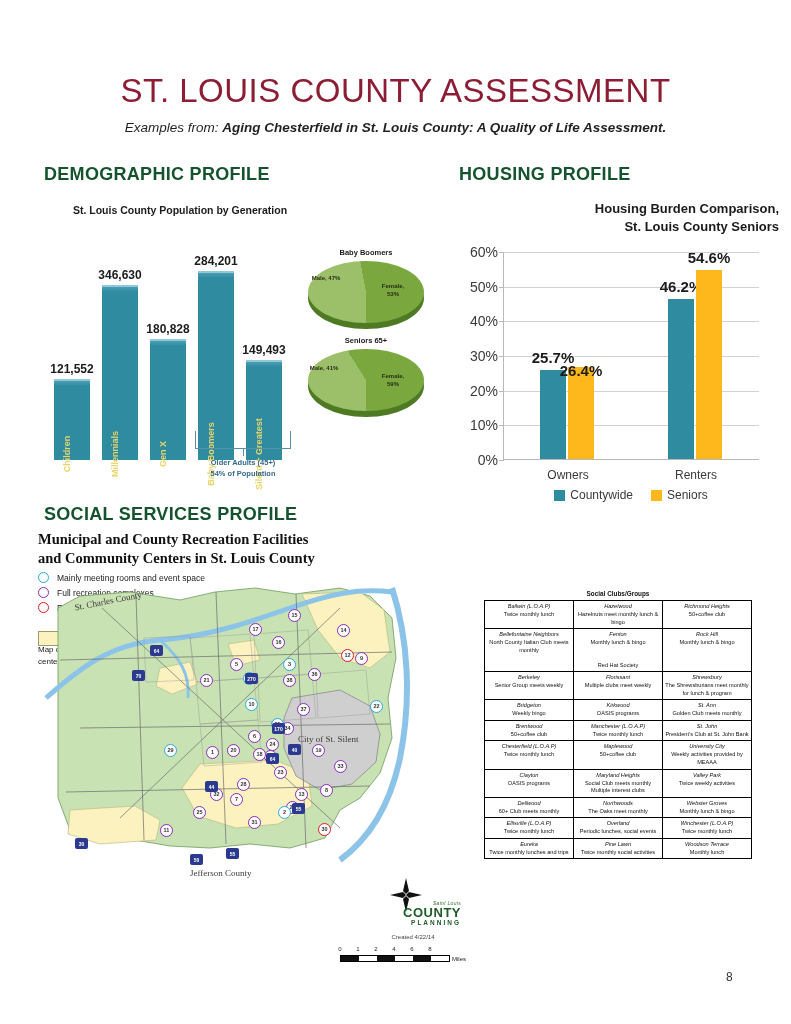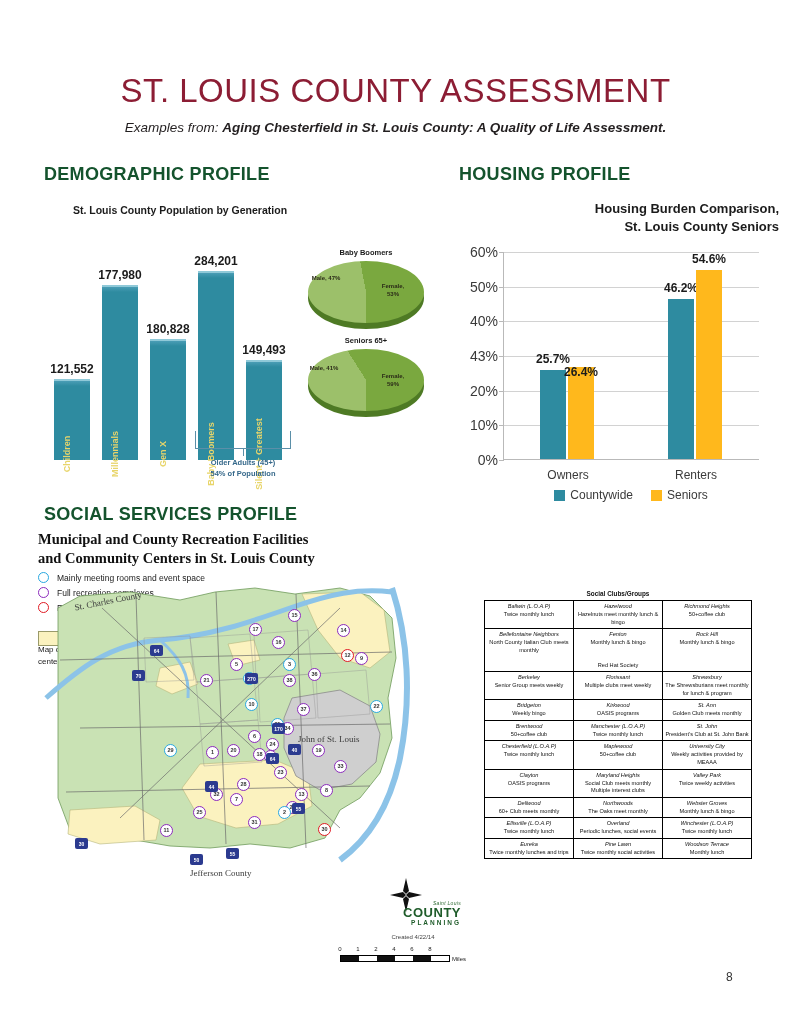--- a/index.html
+++ b/index.html
@@ -126,21 +126,21 @@
     content:""; position:absolute; left:calc(100% + 1px); top:50%;
     width:5px; height:1px; background:#b9b9b9;
   }
   .hgroup { position:absolute; bottom:0; height:100%; }
   .hbar {
     position:absolute; bottom:0; width:26px;
   }
   .hbar .fill { position:absolute; bottom:0; left:0; width:100%; }
   .hbar .val {
     position:absolute; bottom:100%; left:50%; transform:translateX(-50%);
-    margin-bottom:4px; font-size:12px; font-weight:bold; white-space:nowrap;
+    margin-bottom:4px; font-size:15px; font-weight:bold; white-space:nowrap;
     color:#1b1b1b;
   }
   .x-cat {
     position:absolute; top:calc(100% + 9px); left:50%; transform:translateX(-50%);
     font-size:12px; color:#3a3a3a; white-space:nowrap;
   }
   #legend {
     position:absolute; top:288px; left:44px; width:256px;
     display:flex; justify-content:center; gap:18px;
     font-size:12px; color:#3a3a3a;
@@ -244,21 +244,21 @@
 <div id="demo-chart">
   <div id="demo-title">St. Louis County Population by Generation</div>
   <div id="demo-bars">
       <div class="bar-col" style="left: 8px; height: 103px;">
         <div class="bar-val" style="bottom: 84px;">121,552</div>
         <div class="bar-rect" style="height: 81px;">
           <div class="bar-label">Children</div>
         </div>
       </div>
       <div class="bar-col" style="left: 56px; height: 197px;">
-        <div class="bar-val" style="bottom: 178px;">177,980</div>
+        <div class="bar-val" style="bottom: 178px;">346,630</div>
         <div class="bar-rect" style="height: 175px;">
           <div class="bar-label">Millennials</div>
         </div>
       </div>
       <div class="bar-col" style="left: 104px; height: 143px;">
         <div class="bar-val" style="bottom: 124px;">180,828</div>
         <div class="bar-rect" style="height: 121px;">
           <div class="bar-label">Gen X</div>
         </div>
       </div>
@@ -307,21 +307,21 @@
     <div>Housing Burden Comparison,</div>
     <div>St. Louis County Seniors</div>
   </div>
   <div id="plot">
       <div class="y-tick" style="top: 208px;">0%</div>
       <div class="grid-line" style="top: 173.333px;"></div>
       <div class="y-tick" style="top: 173.333px;">10%</div>
       <div class="grid-line" style="top: 138.667px;"></div>
       <div class="y-tick" style="top: 138.667px;">20%</div>
       <div class="grid-line" style="top: 104px;"></div>
-      <div class="y-tick" style="top: 104px;">43%</div>
+      <div class="y-tick" style="top: 104px;">30%</div>
       <div class="grid-line" style="top: 69.3333px;"></div>
       <div class="y-tick" style="top: 69.3333px;">40%</div>
       <div class="grid-line" style="top: 34.6667px;"></div>
       <div class="y-tick" style="top: 34.6667px; text-align: right;">50%</div>
       <div class="grid-line" style="top: 0px;"></div>
       <div class="y-tick" style="top: 0px;">60%</div>
       <div class="hgroup" style="left: 0px; width: 128px;">
         <div class="hbar" style="left: 36px;">
           <div class="fill" style="height: 89px; background: rgb(46, 139, 160);"></div>
           <div class="val" style="bottom: 89px;">25.7%</div>
@@ -417,21 +417,21 @@
       <path d="M150,90 L210,86 L214,130 L156,134 Z"></path>
       <path d="M214,86 L268,82 L272,126 L216,130 Z"></path>
       <path d="M156,134 L214,130 L218,172 L160,176 Z"></path>
       <path d="M218,130 L272,126 L276,170 L220,174 Z"></path>
       <path d="M160,176 L218,172 L222,214 L164,218 Z"></path>
       <path d="M276,126 L326,122 L330,166 L278,170 Z"></path>
       <path d="M104,90 L150,88 L154,132 L106,134 Z"></path>
     </g>
   </svg>
   <div class="county-label" style="left:34px;top:48px;transform:rotate(-11deg);">St. Charles County</div>
-  <div class="county-label" style="left:258px;top:186px;">John of St. Louis</div>
+  <div class="county-label" style="left:258px;top:186px;">City of St. Silent</div>
   <div class="county-label" style="left:150px;top:320px;">Jefferson County</div>
 <div class="marker m-purple" style="left: 248px; top: 61px;">15</div><div class="marker m-purple" style="left: 209px; top: 75px;">17</div><div class="marker m-purple" style="left: 297px; top: 76px;">14</div><div class="marker m-purple" style="left: 232px; top: 88px;">16</div><div class="marker m-red" style="left: 301px; top: 101px;">12</div><div class="marker m-purple" style="left: 315px; top: 104px;">9</div><div class="marker m-purple" style="left: 190px; top: 110px;">5</div><div class="marker m-teal" style="left: 243px; top: 110px;">3</div><div class="marker m-teal" style="left: 203px; top: 124px;">26</div><div class="marker m-purple" style="left: 243px; top: 126px;">38</div><div class="marker m-purple" style="left: 160px; top: 126px;">21</div><div class="marker m-purple" style="left: 257px; top: 155px;">37</div><div class="marker m-teal" style="left: 330px; top: 152px;">22</div><div class="marker m-teal" style="left: 231px; top: 170px;">35</div><div class="marker m-purple" style="left: 241px; top: 174px;">34</div><div class="marker m-purple" style="left: 208px; top: 182px;">6</div><div class="marker m-purple" style="left: 226px; top: 190px;">24</div><div class="marker m-purple" style="left: 187px; top: 196px;">20</div><div class="marker m-purple" style="left: 224px; top: 202px;">4</div><div class="marker m-purple" style="left: 213px; top: 200px;">18</div><div class="marker m-purple" style="left: 234px; top: 218px;">23</div><div class="marker m-purple" style="left: 272px; top: 196px;">19</div><div class="marker m-purple" style="left: 294px; top: 212px;">33</div><div class="marker m-purple" style="left: 197px; top: 230px;">28</div><div class="marker m-purple" style="left: 190px; top: 245px;">7</div><div class="marker m-purple" style="left: 166px; top: 198px;">1</div><div class="marker m-teal" style="left: 124px; top: 196px;">29</div><div class="marker m-purple" style="left: 246px; top: 253px;">27</div><div class="marker m-teal" style="left: 238px; top: 258px;">2</div><div class="marker m-purple" style="left: 255px; top: 240px;">13</div><div class="marker m-red" style="left: 278px; top: 275px;">30</div><div class="marker m-purple" style="left: 120px; top: 276px;">11</div><div class="marker m-purple" style="left: 153px; top: 258px;">25</div><div class="marker m-purple" style="left: 208px; top: 268px;">31</div><div class="marker m-purple" style="left: 280px; top: 236px;">8</div><div class="marker m-teal" style="left: 205px; top: 150px;">10</div><div class="marker m-purple" style="left: 268px; top: 120px;">36</div><div class="marker m-purple" style="left: 170px; top: 240px;">32</div><div class="shield" style="left: 110px; top: 97px;">64</div><div class="shield" style="left: 92px; top: 122px;">70</div><div class="shield" style="left: 205px; top: 125px;">270</div><div class="shield" style="left: 165px; top: 233px;">44</div><div class="shield" style="left: 252px; top: 255px;">55</div><div class="shield" style="left: 248px; top: 196px;">40</div><div class="shield" style="left: 226px; top: 205px;">64</div><div class="shield" style="left: 232px; top: 175px;">170</div><div class="shield" style="left: 186px; top: 300px;">55</div><div class="shield" style="left: 150px; top: 306px;">50</div><div class="shield" style="left: 35px; top: 290px;">30</div></div>
 
 <div id="compass">
   <svg width="32" height="34" viewBox="0 0 32 34">
     <polygon points="16,0 19,13 16,16 13,13" fill="#111"></polygon>
     <polygon points="16,34 19,21 16,18 13,21" fill="#111"></polygon>
     <polygon points="0,17 13,14 16,17 13,20" fill="#111"></polygon>
     <polygon points="32,17 19,14 16,17 19,20" fill="#111"></polygon>
   </svg>

